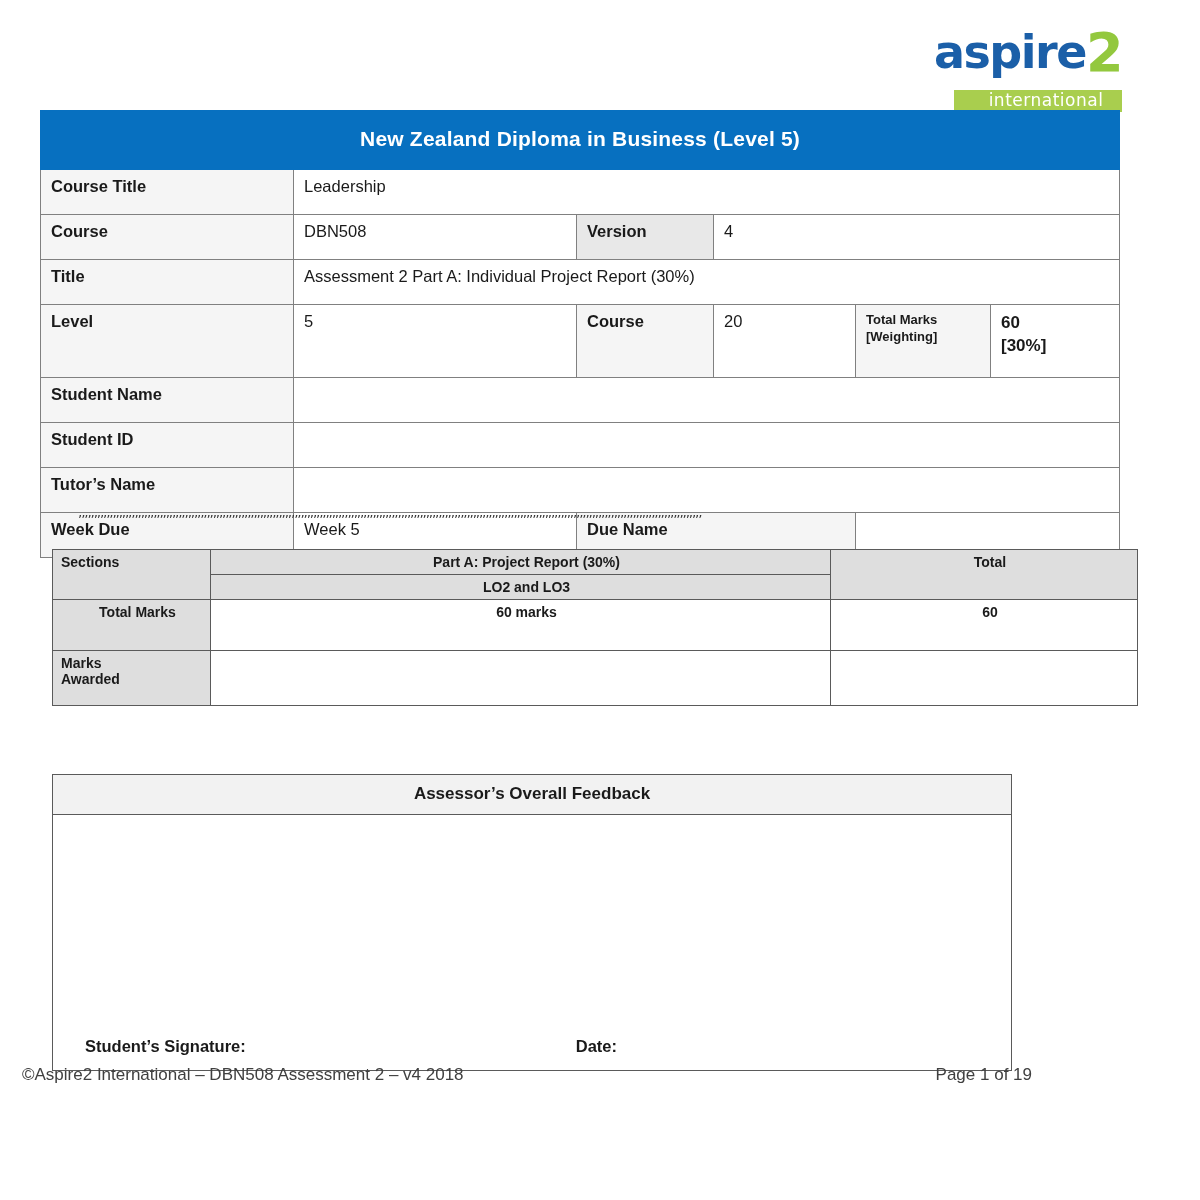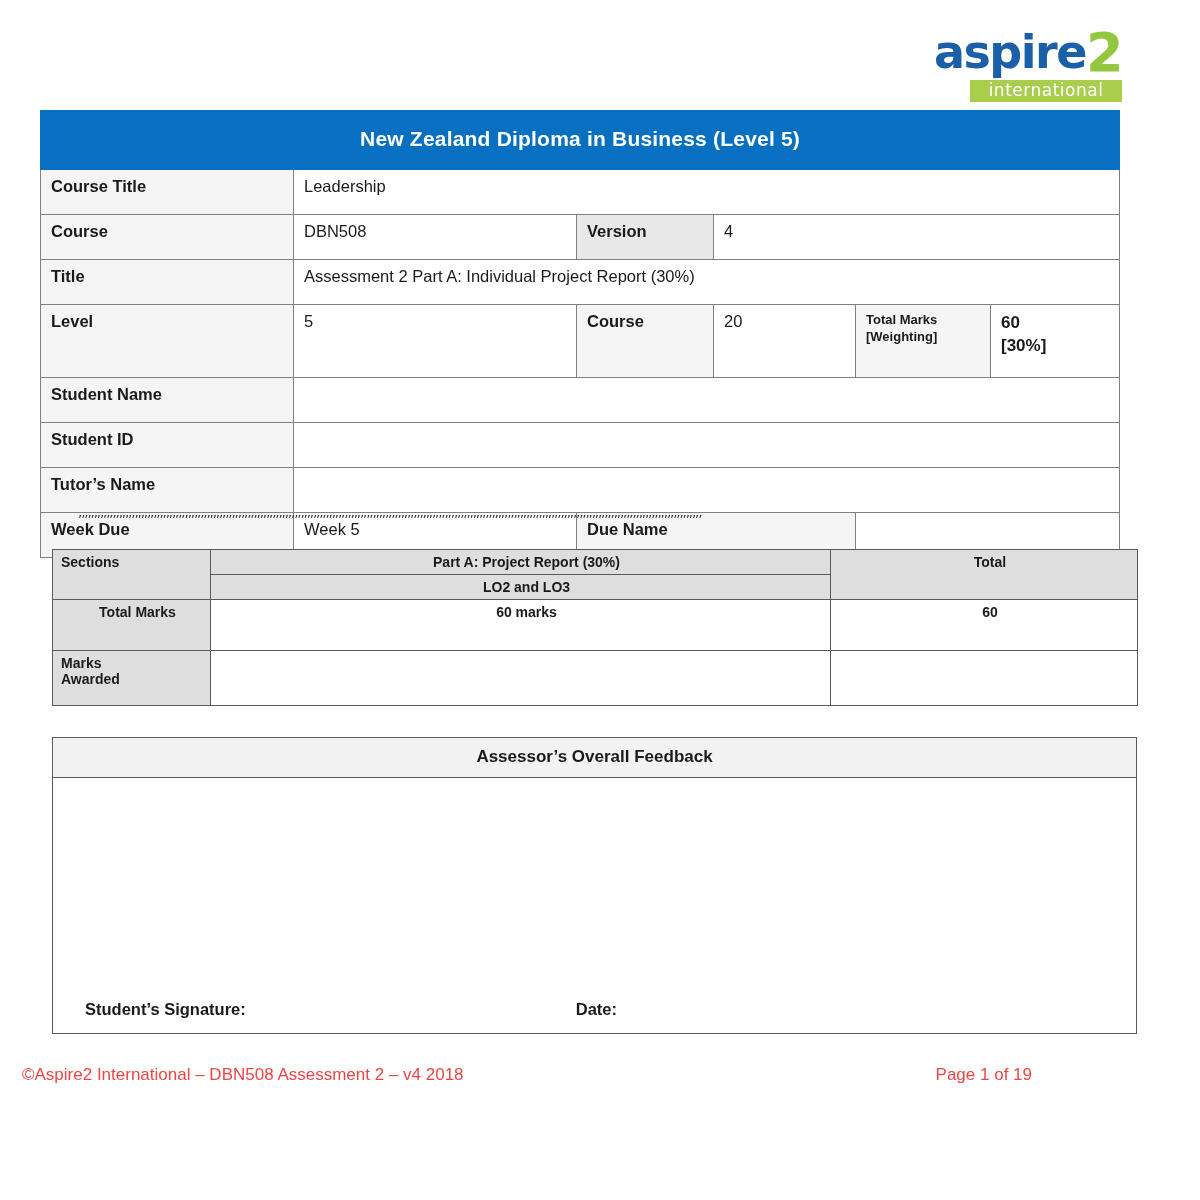--- a/index.html
+++ b/index.html
@@ -33,30 +33,30 @@
     color: #1b5fa8;
     text-align: right;
     white-space: nowrap;
   }
   .logo-word .two {
     color: #93c83e;
     font-size: 54px;
     vertical-align: -3px;
   }
   .logo-band {
-    margin-top: 0;
+    margin-top: 10px;
     margin-left: auto;
     width: 152px;
     background: #a9ce4e;
     color: #ffffff;
     font-family: "DejaVu Sans", sans-serif;
     font-size: 17px;
     letter-spacing: 0.5px;
     text-align: center;
-    padding: 2px 0 3px 0;
+    padding: 2px 0 3px 16px;
     line-height: 1;
   }
 
   
   .cover-table {
     position: absolute;
     left: 40px;
     top: 110px;
     width: 1079px;
     border-collapse: collapse;
@@ -146,22 +146,22 @@
     font-weight: 700;
     text-align: left;
   }
   .sections-table td.ctr { text-align: center; padding-left: 20px; }
   .sections-table td.bold { font-weight: 700; }
 
   
   .feedback {
     position: absolute;
     left: 52px;
-    top: 737px;
-    width: 1085px;
+    top: 774px;
+    width: 960px;
     border: 1px solid #5a5a5a;
     box-sizing: border-box;
   }
   .feedback-head {
     background: #f2f2f2;
     border-bottom: 1px solid #5a5a5a;
     text-align: center;
     font-weight: 700;
     font-size: 17px;
     padding: 9px 0 10px 0;
@@ -185,21 +185,21 @@
 
   
   .footer {
     position: absolute;
     left: 22px;
     top: 1065px;
     width: 1010px;
     display: flex;
     justify-content: space-between;
     font-size: 17px;
-    color: #ef4444;
+    color: #404040;
   }
 </style>
 </head>
 <body>
 
 <div class="logo-wrap">
   <div class="logo-word">
     <span>aspire</span><span class="two">2</span>
   </div>
   <div class="logo-band">international</div>

